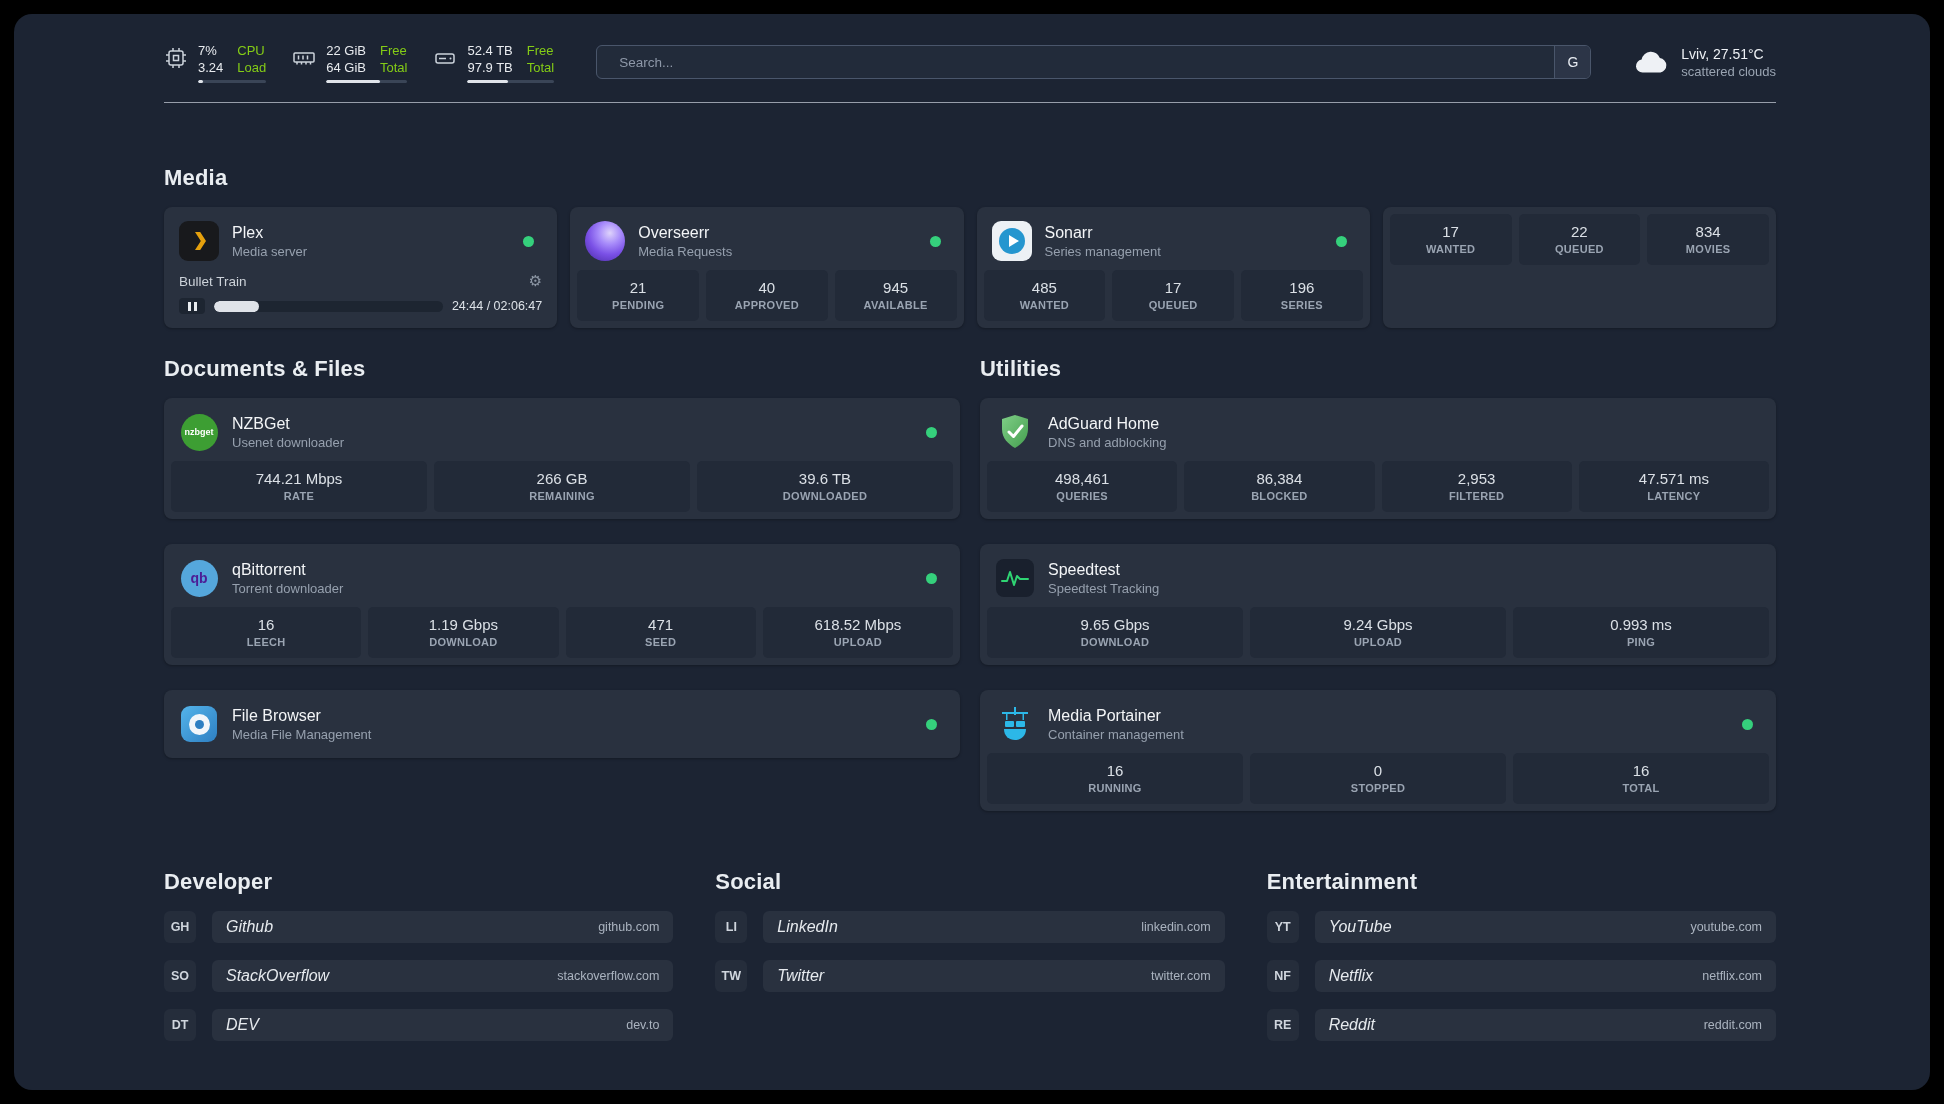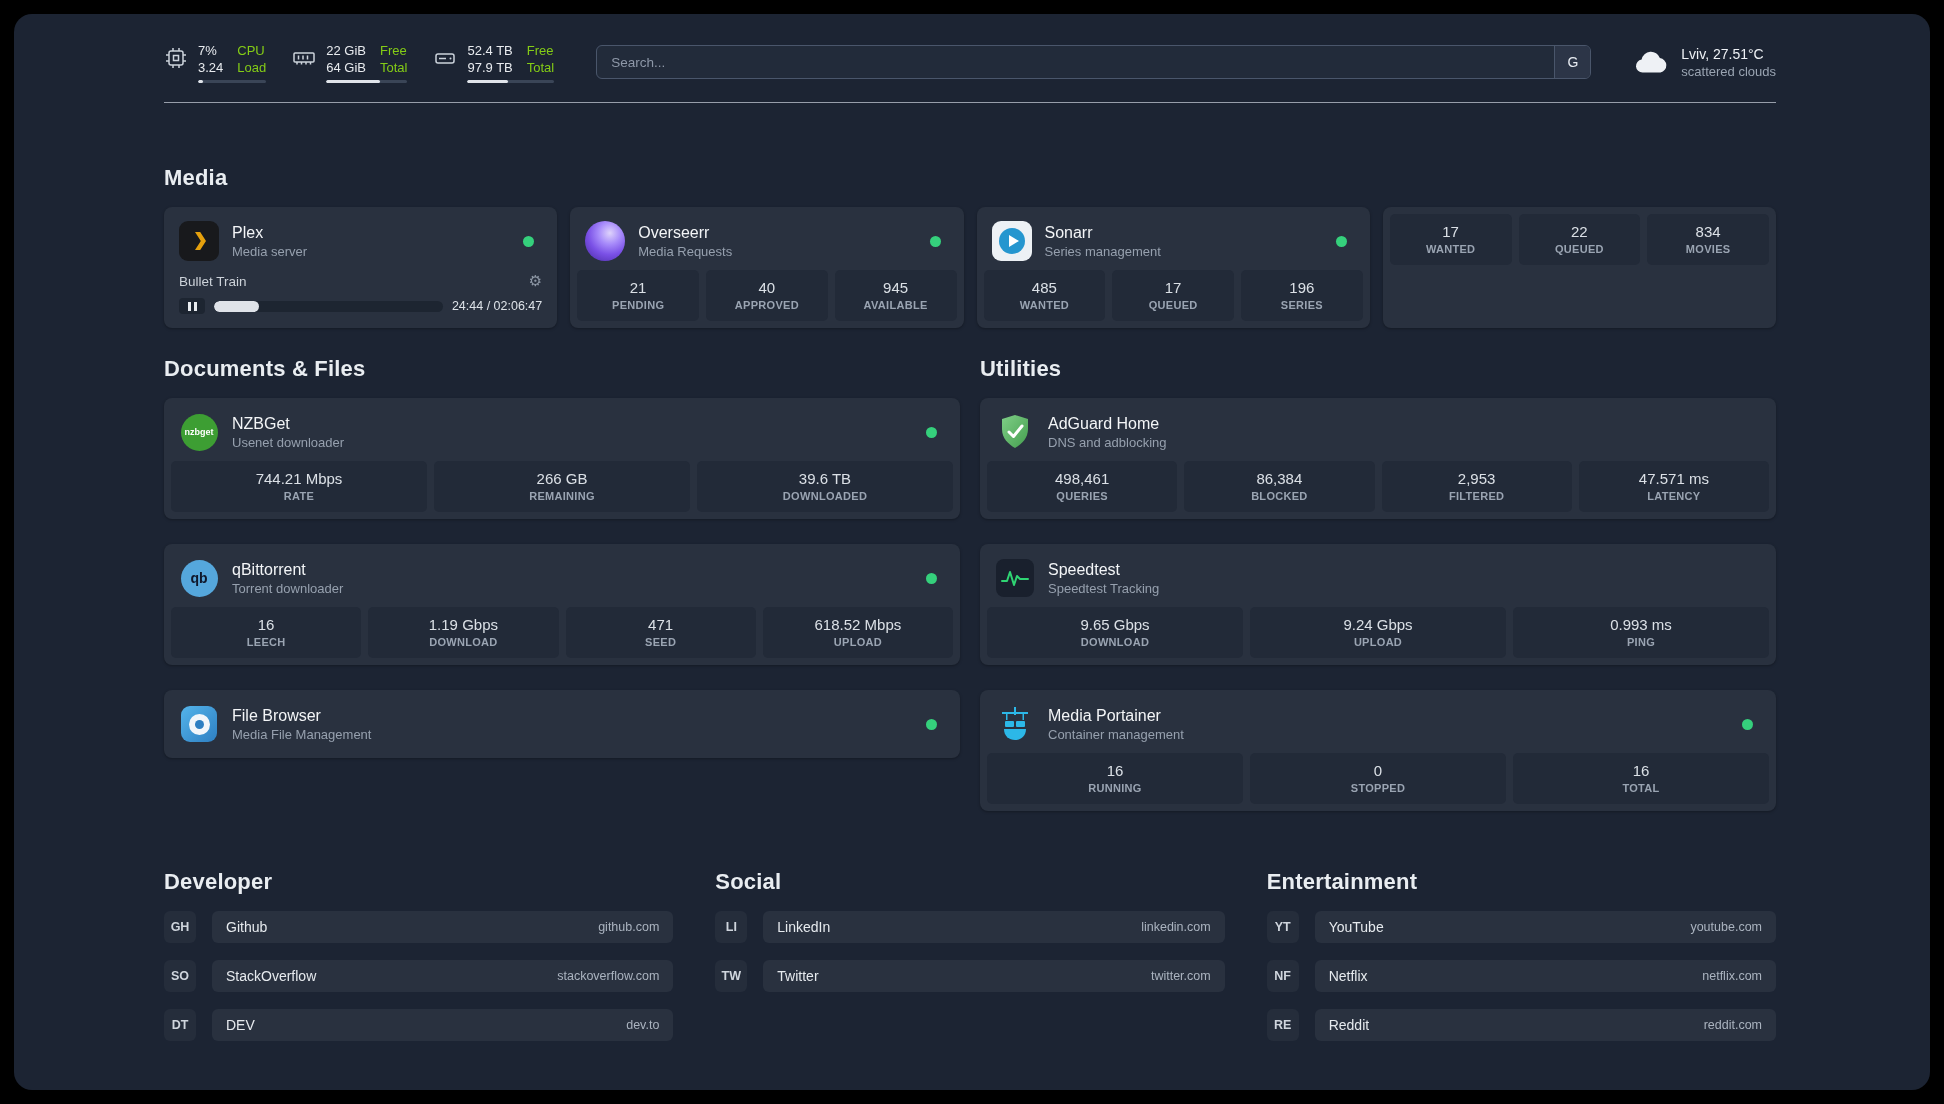--- a/index.html
+++ b/index.html
@@ -12,21 +12,21 @@
   .resources { display:flex; align-items:center; gap:26px; }
   .resource { display:flex; align-items:flex-start; gap:10px; }
   .res-icon { width:24px; height:24px; margin-top:4px; }
   .res-body { display:flex; flex-direction:column; }
   .res-cols { display:flex; gap:14px; }
   .res-col { display:flex; flex-direction:column; font-size:13px; line-height:17px; color:#e8ebef; }
   .res-col.labels { color:#84cc16; }
   .res-bar { margin-top:4px; height:3px; border-radius:2px; background:#3a4557; overflow:hidden; }
   .res-fill { height:100%; background:#e0e4ea; border-radius:2px; }
 
-  .search { flex:1; display:flex; align-items:center; height:34px; margin:0 42px; background:#222b3a; border:1px solid #4a566b; border-radius:6px; overflow:hidden; }
+  .search { flex:1; display:flex; align-items:center; height:34px; margin:0 42px; background:#222b3a; border:1px solid #4a566b; border-radius:6px; overflow:hidden;padding-left:8px; }
   .search input { flex:1; height:100%; background:transparent; border:none; outline:none; color:#dfe4ea; font-size:13.5px; padding:0 14px; font-family:inherit; }
   .search input::placeholder { color:#8e98a8; }
   .search-btn { width:36px; height:100%; display:flex; align-items:center; justify-content:center; background:#2c3547; border-left:1px solid #4a566b; color:#e8ecf2; font-size:14px; cursor:pointer; }
 
   .weather { display:flex; align-items:center; gap:12px; }
   .weather-text { display:flex; flex-direction:column; gap:2px; }
   .weather-loc { font-size:14px; color:#eef1f5; }
   .weather-cond { font-size:13px; color:#9aa4b2; }
 
   .divider { margin-top:14px; height:1px; background:#b6bdc8; opacity:.8; }
@@ -61,30 +61,30 @@
 
   .two-col { display:grid; grid-template-columns:1fr 1fr; gap:20px; margin-top:28px; }
   .col-cards { display:flex; flex-direction:column; gap:25px; margin-top:16px; }
 
   
   .bookmarks { display:grid; grid-template-columns:repeat(3,1fr); gap:42px; margin-top:58px; padding-bottom:34px; }
   .bm-rows { display:flex; flex-direction:column; gap:17px; margin-top:16px; }
   .bm-row { display:flex; align-items:center; gap:16px; cursor:pointer; }
   .bm-abbr { width:32px; height:32px; border-radius:6px; background:#252d3b; display:flex; align-items:center; justify-content:center; font-size:12.5px; font-weight:600; color:#cfd5dd; flex:0 0 auto; }
   .bm-pill { flex:1; height:32px; background:#29313f; border-radius:6px; display:flex; align-items:center; justify-content:space-between; padding:0 14px; }
-  .bm-name { font-size:14px; color:#e6eaee; }
+  .bm-name { font-size:16px; color:#e6eaee;font-style:italic; }
   .bm-url { font-size:12.5px; color:#aab3bf; }
 
   
   .plex-icon { background:#18191c; border-radius:9px; }
   .overseerr-icon { border-radius:50%; background:radial-gradient(circle at 62% 30%, #ded3fb 0%, #a78bfa 30%, #7a50e6 58%, #45279e 100%); }
   .nzbget-icon { width:37px; height:37px; border-radius:50%; background:#3d9e33; display:flex; align-items:center; justify-content:center; }
   .nzbget-icon span { font-size:9px; font-weight:700; color:#fff; }
   .qb-icon { width:37px; height:37px; border-radius:50%; background:#55a7dc; display:flex; align-items:center; justify-content:center; }
-  .qb-icon span { font-size:14px; font-weight:700; color:#0f172a; }
+  .qb-icon span { font-size:14px; font-weight:700; color:#4c1d95; }
   .fb-icon { width:36px; height:36px; border-radius:9px; background:linear-gradient(135deg,#54b4ea,#2e7fc2); display:flex; align-items:center; justify-content:center; }
   .fb-icon .fb-outer { width:21px; height:21px; border-radius:50%; background:#f2f6fa; display:flex; align-items:center; justify-content:center; }
   .fb-icon .fb-inner { width:9px; height:9px; border-radius:50%; background:#2e7fc2; }
 </style>
 </head>
 <body>
 
 <div class="app">
   <div class="content">
 

